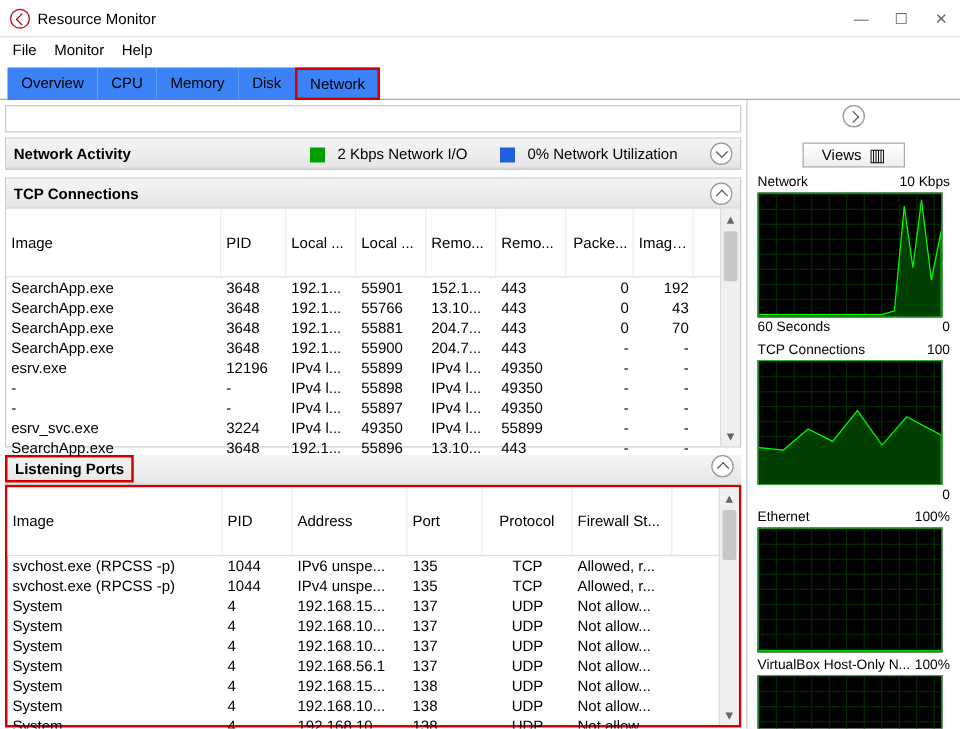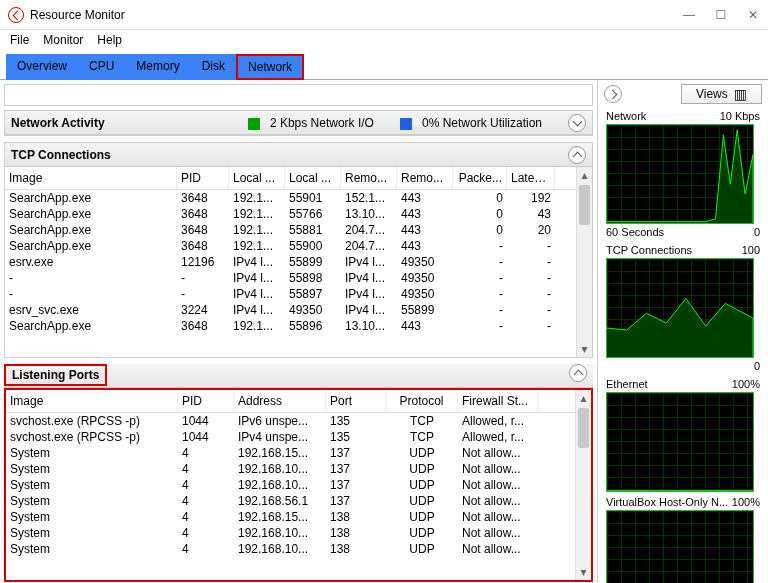--- a/index.html
+++ b/index.html
@@ -25,36 +25,36 @@
   .panel-head .legend { font-weight:normal; display:flex; align-items:flex-end; margin-right:26px; gap:10px;}
   .sq { width:12px; height:12px; }
   .sq.green{background:#00a000;}
   .sq.blue{background:#2060e0;}
   .chev { width:18px;height:18px;border:1px solid #999;border-radius:50%;display:flex;align-items:center;justify-content:center;background:#fff;}
   .chev::after{content:"";width:6px;height:6px;border:1px solid #555;border-left:none;border-top:none;transform:rotate(-135deg);margin-top:3px;}
   .chev.down::after{transform:rotate(45deg);margin-top:-3px;}
   .chev.right::after{transform:rotate(-45deg);margin-left:-2px;margin-top:0;}
   .grid { position:relative; }
   .grid-head { display:flex; background:#fff; border-bottom:1px solid #ddd; }
-  .grid-head > div { padding:4px 4px; border-right:1px solid #eee; white-space:nowrap; overflow:hidden; text-overflow:ellipsis;}
+  .grid-head > div { padding:20px 4px; border-right:1px solid #eee; white-space:nowrap; overflow:hidden; text-overflow:ellipsis;}
   .grid-body { }
   .row { display:flex; }
   .row > div { padding:1px 4px; white-space:nowrap; overflow:hidden; text-overflow:ellipsis;}
   
   .tc .c0{width:172px;} .tc .c1{width:52px;} .tc .c2{width:56px;} .tc .c3{width:56px;} .tc .c4{width:56px;} .tc .c5{width:56px;} .tc .c6{width:54px;text-align:right;} .tc .c7{width:48px;text-align:right;}
   
   .lp .c0{width:172px;} .lp .c1{width:56px;} .lp .c2{width:92px;} .lp .c3{width:60px;} .lp .c4{width:72px;text-align:center;} .lp .c5{width:80px;}
   .scroll { position:absolute; right:0; top:0; bottom:0; width:16px; background:#f0f0f0; border-left:1px solid #ddd;}
   .scroll .thumb{position:absolute;left:2px;right:2px;background:#c8c8c8;border-radius:2px;}
   .scroll .arr{position:absolute;left:0;right:0;height:16px;display:flex;align-items:center;justify-content:center;color:#666;}
   .scroll .arr.up{top:0;} .scroll .arr.dn{bottom:0;}
   .hl-box { border:2px solid #d40000; }
   .lp-title { font-weight:bold; padding:2px 6px; display:inline-block;}
   
-  .right-top { display:flex; align-items:center; padding:4px 6px; gap:6px; }
+  .right-top { display:flex; align-items:center; padding:4px 6px; gap:6px;flex-direction:column; }
   .views-btn { border:1px solid #aaa; padding:2px 14px; background:linear-gradient(#fff,#eee); display:flex;align-items:center;gap:6px;}
   .r-title { display:flex; justify-content:space-between; padding:2px 8px 0; font-size:11px;}
   .chart { margin:2px 8px 2px 8px; width:148px; height:100px; background:#000; position:relative; border:1px solid #3a3; overflow:hidden;}
   .chart .grid-lines{position:absolute;inset:0;background-image:linear-gradient(#003300 1px,transparent 1px),linear-gradient(90deg,#003300 1px,transparent 1px);background-size:14px 12px;}
   .chart svg{position:absolute;inset:0;}
   .caption { display:flex; justify-content:space-between; padding:0 8px 4px; font-size:11px;}
   .lp-head-wrap{display:flex;align-items:flex-start;height:24px;border-bottom:1px solid #ccc;background:linear-gradient(#f5f5f5,#e6e6e6);}
   .lp-head-wrap .spacer{flex:1;}
   .lp-head-wrap .chev{margin-right:6px;}
   .panel.tcpconn { margin-bottom:6px; }
@@ -114,21 +114,21 @@
       </div>
       <div class="grid tc" style="height:190px;">
         <div class="grid-head">
           <div class="c0">Image</div>
           <div class="c1">PID</div>
           <div class="c2">Local ...</div>
           <div class="c3">Local ...</div>
           <div class="c4">Remo...</div>
           <div class="c5">Remo...</div>
           <div class="c6">Packe...</div>
-          <div class="c7">Laten...</div>
+          <div class="c7">Image...</div>
         </div>
         <div class="grid-body" id="tcp-rows">
             <div class="row">
               <div class="c0">SearchApp.exe</div>
               <div class="c1">3648</div>
               <div class="c2">192.1...</div>
               <div class="c3">55901</div>
               <div class="c4">152.1...</div>
               <div class="c5">443</div>
               <div class="c6">0</div>
@@ -145,21 +145,21 @@
               <div class="c7">43</div>
             </div>
             <div class="row">
               <div class="c0">SearchApp.exe</div>
               <div class="c1">3648</div>
               <div class="c2">192.1...</div>
               <div class="c3">55881</div>
               <div class="c4">204.7...</div>
               <div class="c5">443</div>
               <div class="c6">0</div>
-              <div class="c7">20</div>
+              <div class="c7">70</div>
             </div>
             <div class="row">
               <div class="c0">SearchApp.exe</div>
               <div class="c1">3648</div>
               <div class="c2">192.1...</div>
               <div class="c3">55900</div>
               <div class="c4">204.7...</div>
               <div class="c5">443</div>
               <div class="c6">-</div>
               <div class="c7">-</div>

